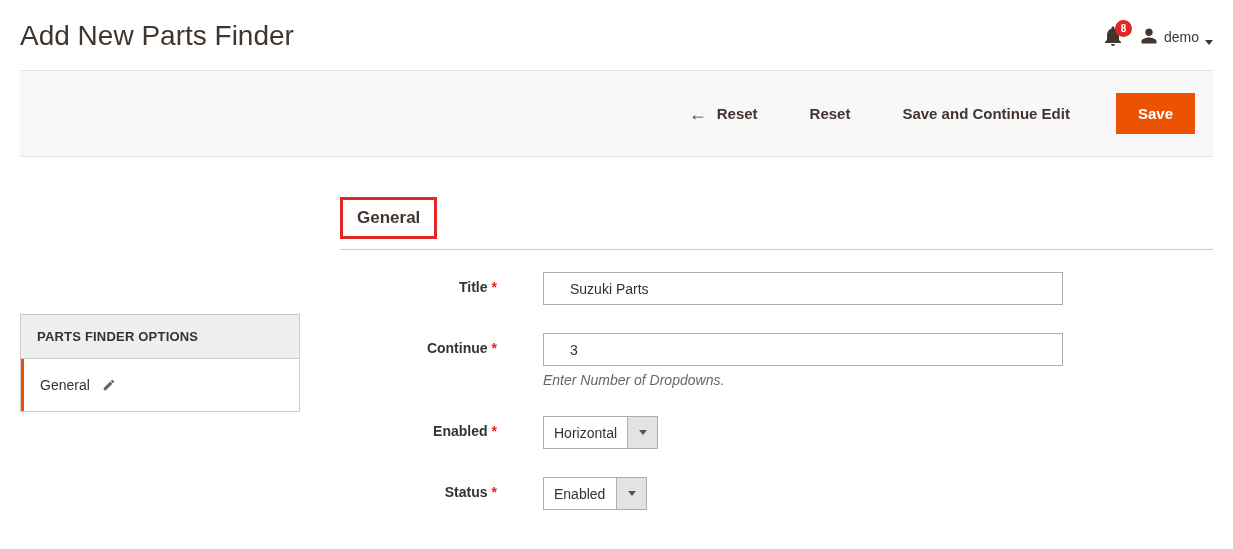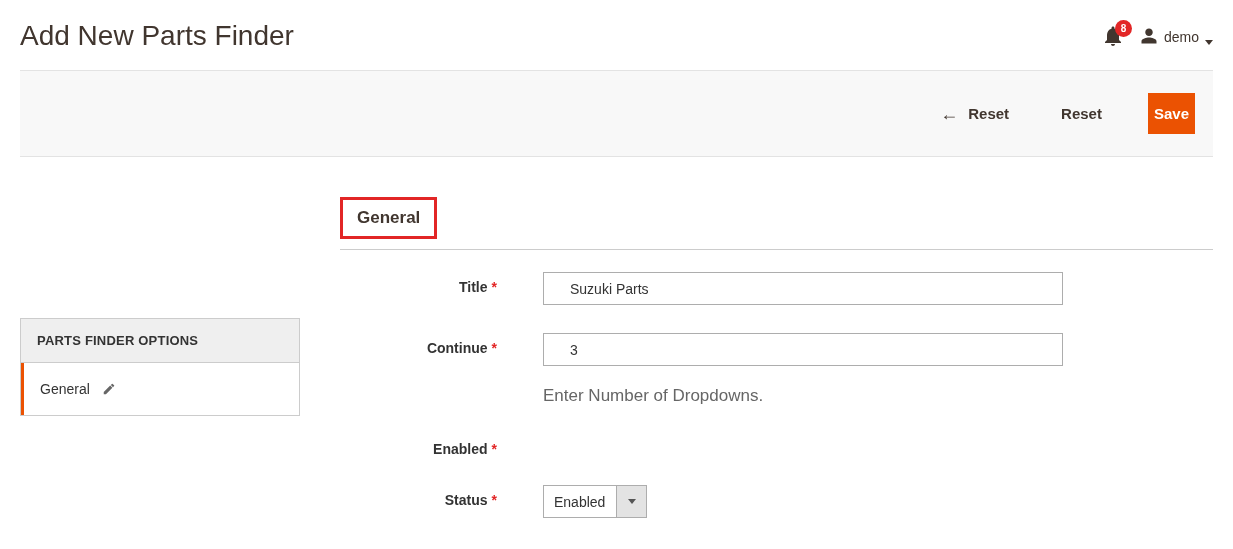--- a/index.html
+++ b/index.html
@@ -88,21 +88,21 @@
     align-items: center;
     gap: 10px;
     font-family: inherit;
   }
   .btn-primary {
     background: #eb5202;
     color: #fff;
     border: none;
     font-size: 15px;
     font-weight: 600;
-    padding: 12px 6px;
+    padding: 12px 22px;
     cursor: pointer;
     font-family: inherit;
   }
   .arrow-left {
     font-size: 18px;
     line-height: 1;
   }
   .content-row {
     display: flex;
     gap: 40px;
@@ -179,23 +179,24 @@
   .text-input {
     width: 520px;
     height: 33px;
     border: 1px solid #adadad;
     padding: 0 26px;
     font-size: 14px;
     font-family: inherit;
     color: #333;
   }
   .hint {
-    font-size: 17px;
+    font-size: 14px;
     color: #666;
-    margin-top: 20px;
+    margin-top: 6px;
+    font-style: italic;
   }
   .select-wrap {
     display: inline-flex;
     border: 1px solid #adadad;
     height: 33px;
     align-items: stretch;
     background: #fff;
   }
   .select-value {
     padding: 0 10px;
@@ -249,20 +250,23 @@
   </div>
 
   <div class="action-bar">
     <button class="btn-link">
       <span class="arrow-left">←</span>
       <span>Reset</span>
     </button>
     <button class="btn-link">
       <span>Reset</span>
     </button>
+    <button class="btn-link">
+      <span>Save and Continue Edit</span>
+    </button>
     <button class="btn-primary">
       <span>Save</span>
     </button>
   </div>
 
   <div class="content-row">
     <div class="sidebar">
       <div class="sidebar-header">PARTS FINDER OPTIONS</div>
       <div class="sidebar-item">
         <span class="sidebar-item-label">General</span>
@@ -295,20 +299,28 @@
         <div class="form-ctrl-cell">
           <input type="text" class="text-input" value="3" style="">
           <div class="hint">Enter Number of Dropdowns.</div>
         </div>
       </div>
 
       <div class="form-row">
         <div class="form-label-cell">
           <span>Enabled</span><span class="req">*</span>
         </div>
+        <div class="form-ctrl-cell">
+          <div class="select-wrap">
+            <div class="select-value">Horizontal</div>
+            <div class="select-btn">
+              <span class="select-caret"></span>
+            </div>
+          </div>
+        </div>
       </div>
 
       <div class="form-row">
         <div class="form-label-cell">
           <span>Status</span><span class="req">*</span>
         </div>
         <div class="form-ctrl-cell">
           <div class="select-wrap">
             <div class="select-value">Enabled</div>
             <div class="select-btn">

